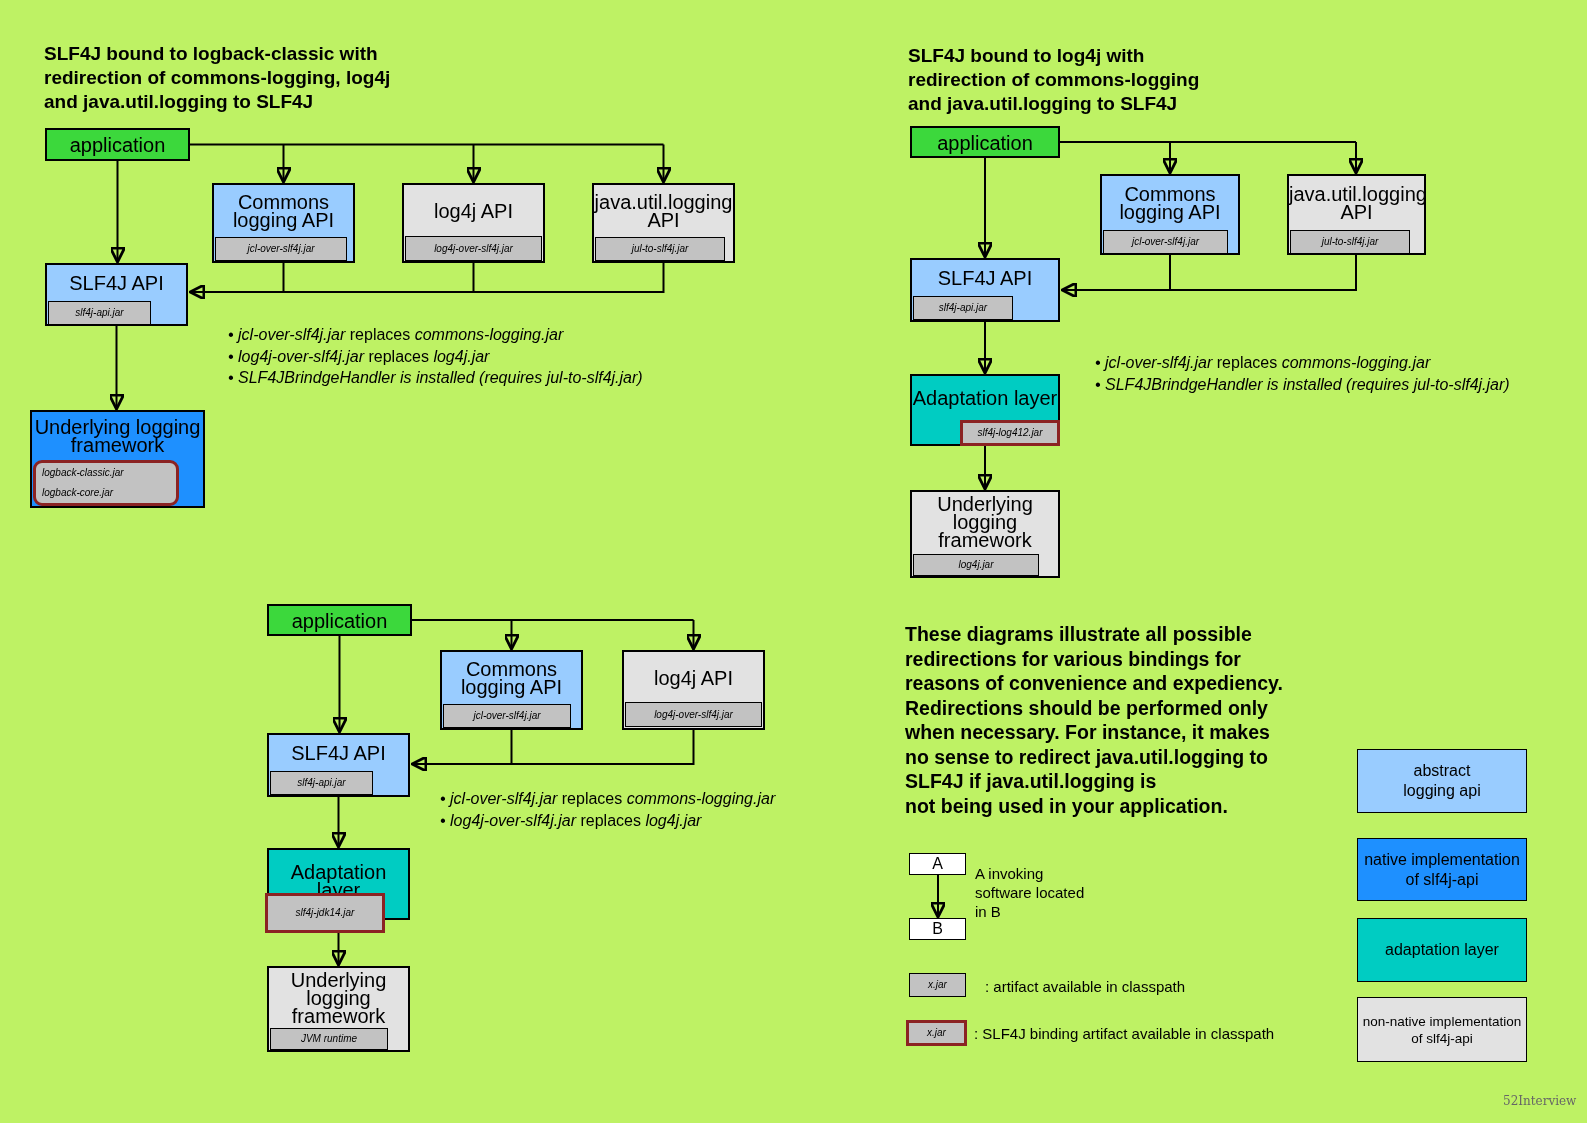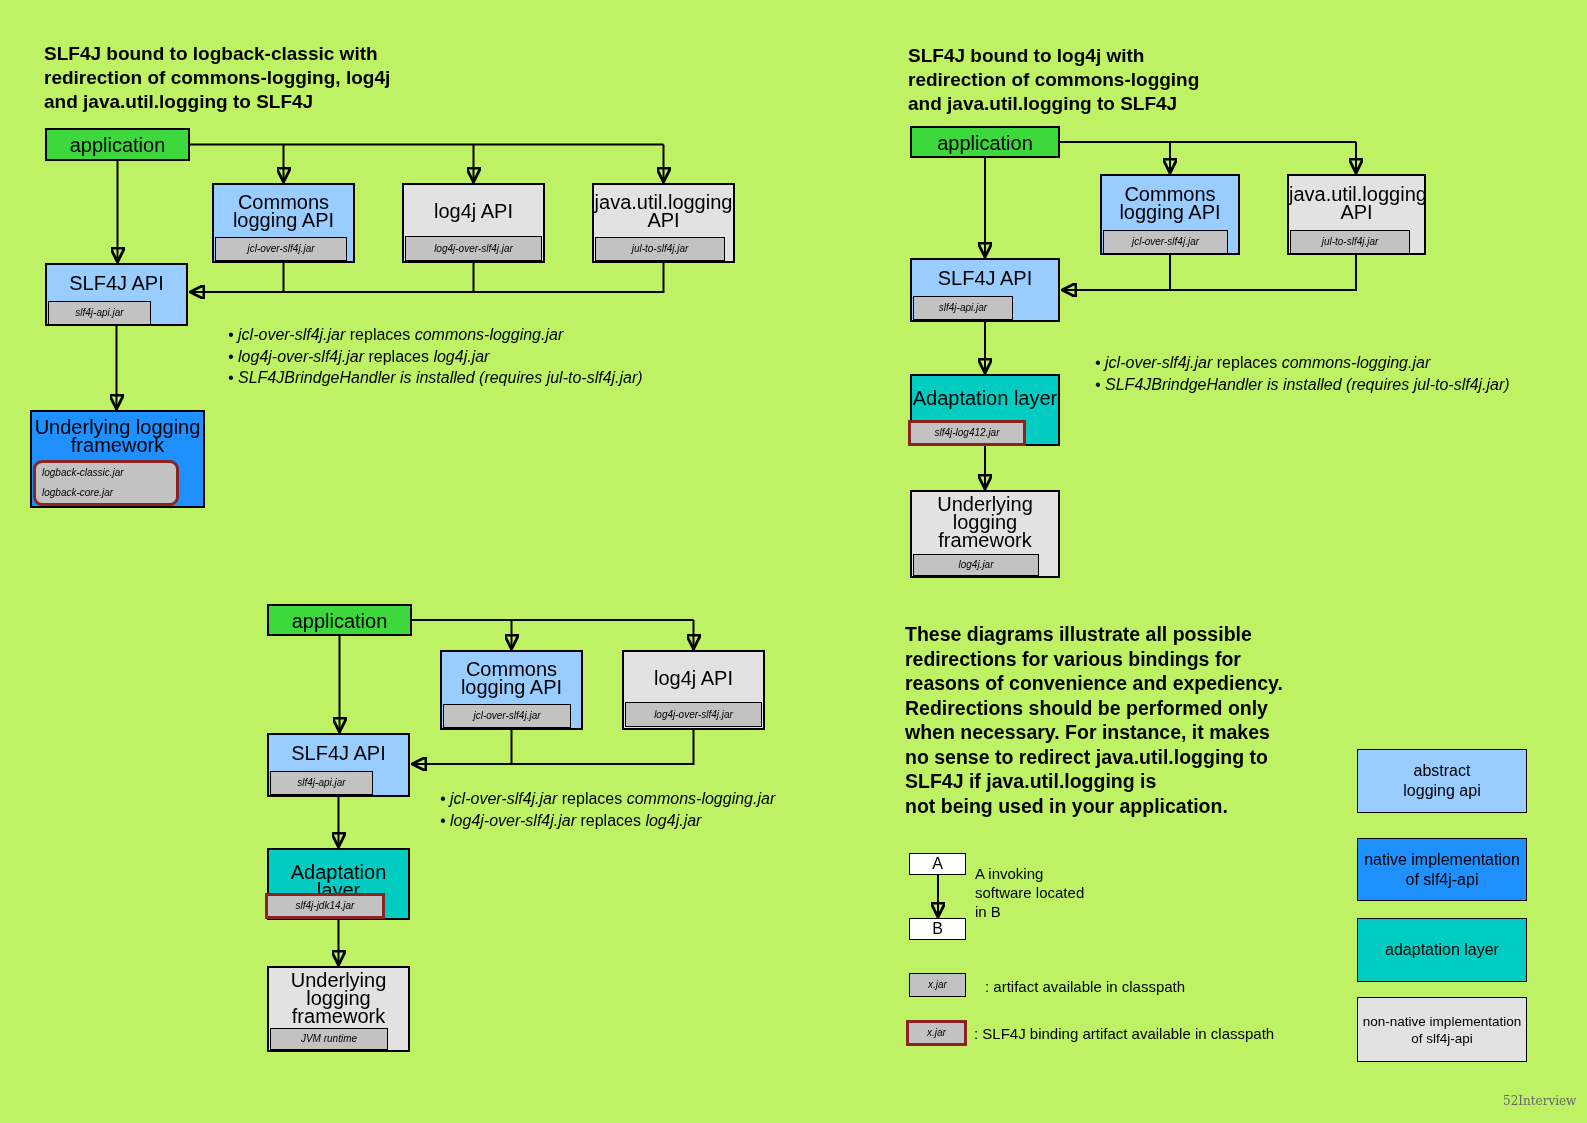--- a/index.html
+++ b/index.html
@@ -149,21 +149,21 @@
   <div class="chip" style="left:1290px;top:230px;width:120px;height:24px;">jul-to-slf4j.jar</div>
 
   <div class="node lblue" style="left:910px;top:258px;width:150px;height:64px;">
     <div class="nlabel" style="top:9px;">SLF4J API</div>
   </div>
   <div class="chip" style="left:913px;top:296px;width:100px;height:24px;">slf4j-api.jar</div>
 
   <div class="node teal" style="left:910px;top:374px;width:150px;height:72px;">
     <div class="nlabel" style="top:13px;">Adaptation layer</div>
   </div>
-  <div class="chip binding" style="left:908px;top:420px;width:118px;height:26px;">slf4j-log412.jar</div>
+  <div class="chip binding" style="left:960px;top:420px;width:100px;height:26px;">slf4j-log412.jar</div>
 
   <div class="node lgray" style="left:910px;top:490px;width:150px;height:88px;">
     <div class="nlabel" style="top:3px;">Underlying
 logging
 framework</div>
   </div>
   <div class="chip" style="left:913px;top:554px;width:126px;height:22px;">log4j.jar</div>
 
   <div class="bullets" style="left:1095px;top:352px;">
     <div><span style="font-style: italic;">• jcl-over-slf4j.jar</span><span> replaces </span><span style="font-style: italic;">commons-logging.jar</span></div>
@@ -187,21 +187,21 @@
   <div class="chip" style="left:625px;top:702px;width:137px;height:25px;">log4j-over-slf4j.jar</div>
 
   <div class="node lblue" style="left:267px;top:733px;width:143px;height:64px;">
     <div class="nlabel" style="top:9px;">SLF4J API</div>
   </div>
   <div class="chip" style="left:270px;top:771px;width:103px;height:24px;">slf4j-api.jar</div>
 
   <div class="node teal" style="left:267px;top:848px;width:143px;height:72px;">
     <div class="nlabel" style="top:13px;">Adaptation layer</div>
   </div>
-  <div class="chip binding" style="left:265px;top:893px;width:120px;height:26px;">slf4j-jdk14.jar</div>
+  <div class="chip binding" style="left:265px;top:893px;width:120px;height:40px;">slf4j-jdk14.jar</div>
 
   <div class="node lgray" style="left:267px;top:966px;width:143px;height:86px;">
     <div class="nlabel" style="top:3px;">Underlying
 logging
 framework</div>
   </div>
   <div class="chip" style="left:270px;top:1028px;width:118px;height:22px;">JVM runtime</div>
 
   <div class="bullets" style="left:440px;top:788px;">
     <div><span style="font-style: italic;">• jcl-over-slf4j.jar</span><span> replaces </span><span style="font-style: italic;">commons-logging.jar</span></div>

